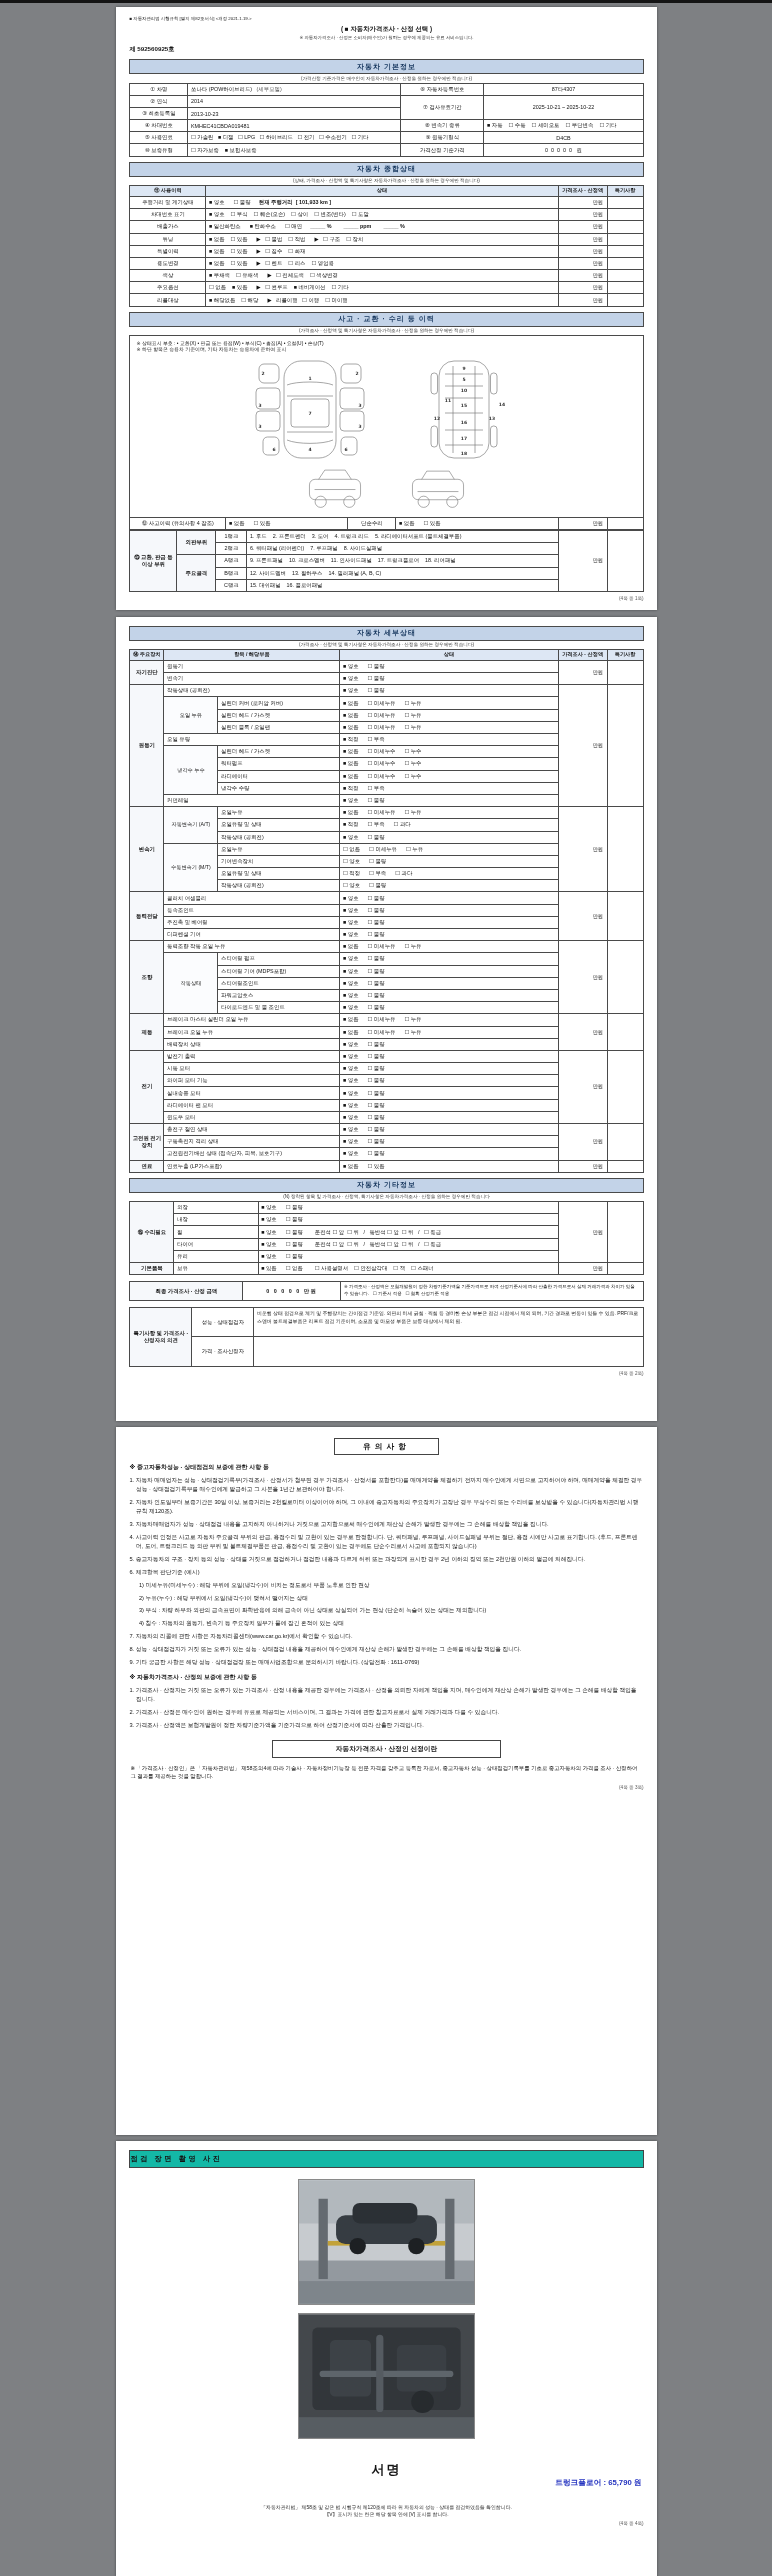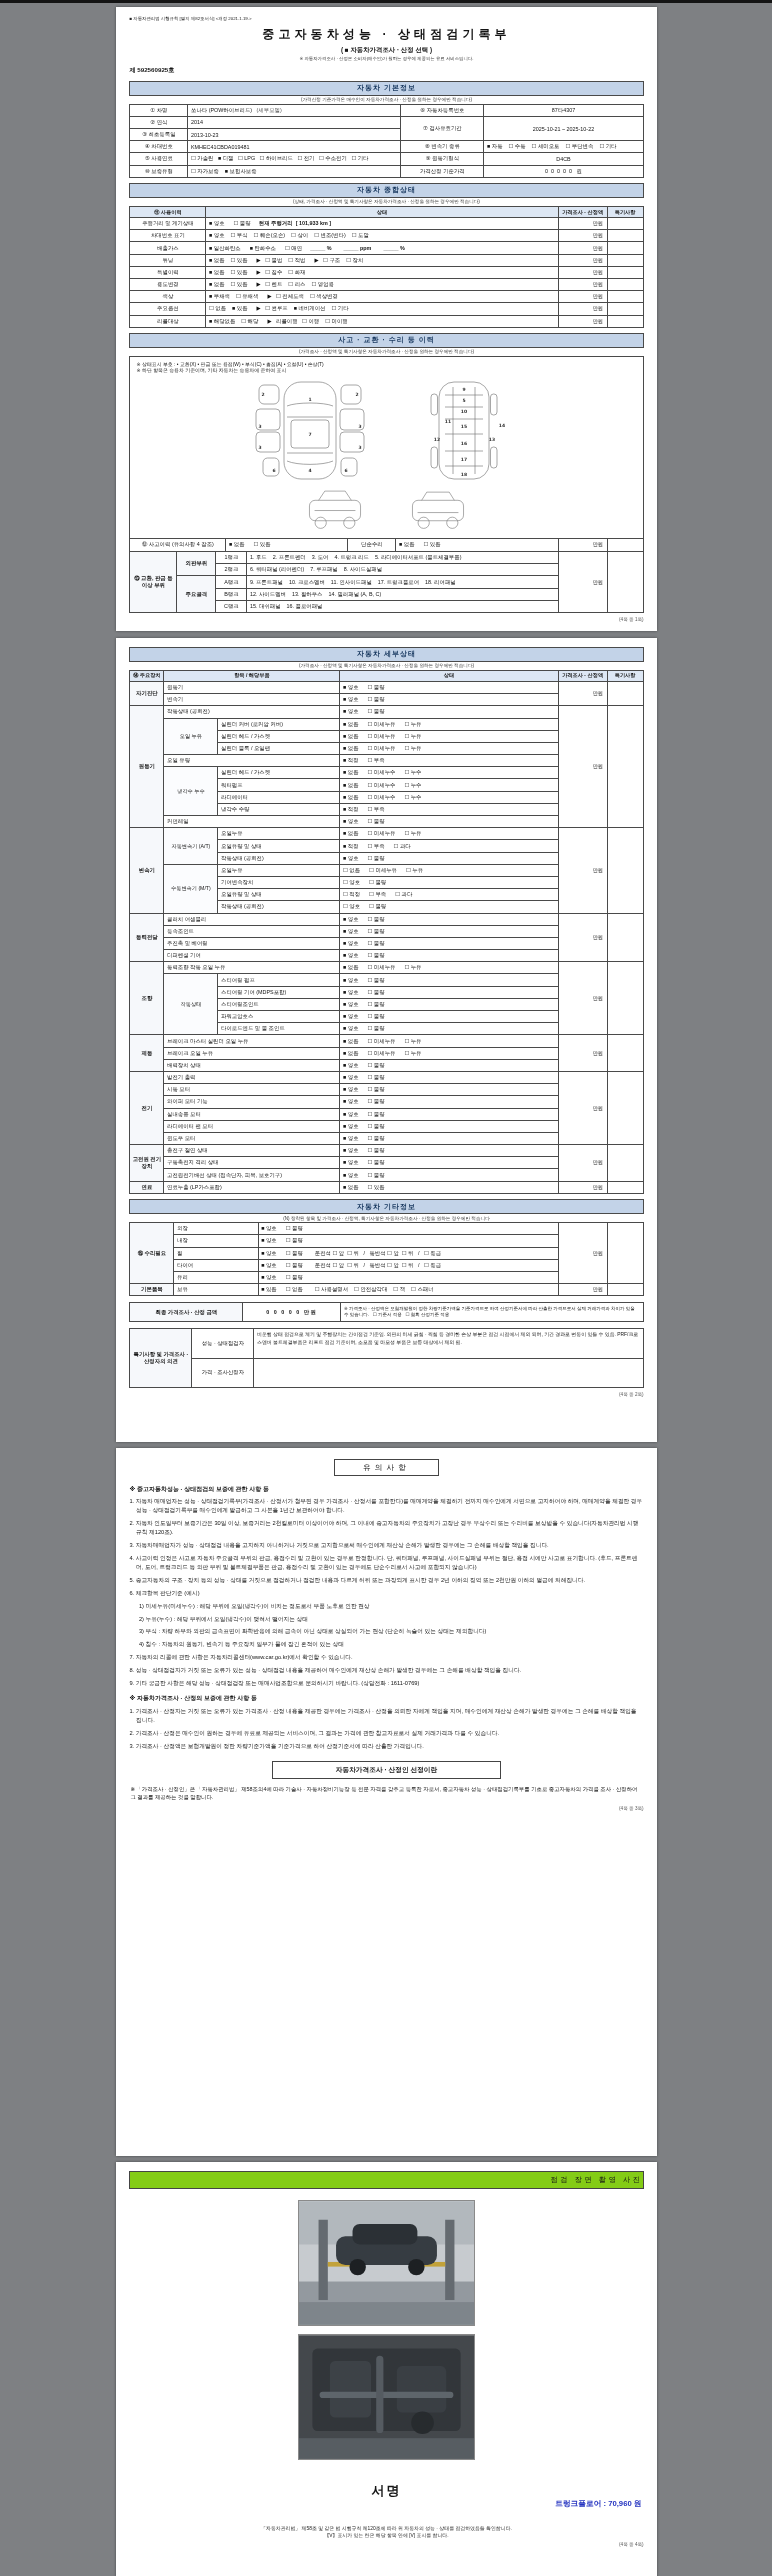--- a/index.html
+++ b/index.html
@@ -51,51 +51,50 @@
   
   .diag-wrap{border:0.5px solid #4a4a4a;padding:3.1px 5.2px 1px;margin-top:-0.5px;background:#fff;}
   .legend{font-size:4.9px;margin:0.5px 1px;}
   .diagrams{display:flex;justify-content:center;align-items:flex-start;gap:24px;padding:4.1px 0 2.1px;}
   .diagrams-small{display:flex;justify-content:center;gap:31px;padding:1px 0 4.1px;}
   svg.diagram{display:block;}
   .dg-num{font-size:9px;fill:#333;text-anchor:middle;font-weight:bold;font-family:"DejaVu Sans",sans-serif;}
 
   
   .notice-title-box{border:0.8px solid #444;width:103px;margin:2.1px auto 8.2px;text-align:center;
-    font-weight:normal;font-size:7.7px;letter-spacing:4.1px;padding:2.6px 0;}
+    font-weight:bold;font-size:7.7px;letter-spacing:4.1px;padding:2.6px 0;}
   .notice-sec{font-weight:bold;font-size:6px;margin:6.2px 0 3.6px;}
   .notice p{font-size:5.7px;line-height:1.62;margin:0 0 3.6px;white-space:pre-wrap;
     text-indent:-6.7px;padding-left:6.7px;}
   .notice-box{border:0.8px solid #444;width:222px;margin:10.3px auto 5.2px;padding:3.6px 2.1px;
     text-align:center;font-weight:bold;font-size:6.7px;}
   .notice-box-text{font-size:5.4px;line-height:1.6;margin:3.1px 1px 0;white-space:pre-wrap;}
 
   
-  .photo-title{border:0.5px solid #444;text-align:right;font-weight:normal;font-size:7.2px;
-    letter-spacing:2.6px;padding:3.1px 0;margin-bottom:10.3px;background:#84cc16;}
+  .photo-title{border:0.5px solid #444;text-align:left;font-weight:bold;font-size:7.2px;
+    letter-spacing:2.6px;padding:3.1px 0;margin-bottom:10.3px;background:#14b8a6;}
   .photo-stack{display:flex;flex-direction:column;align-items:center;gap:8.2px;}
   .photo{border:0.5px solid #8a8a8a;line-height:0;}
   .sign-row{position:relative;text-align:center;margin-top:19.6px;height:36px;}
   .sign-label{display:inline-block;font-weight:bold;font-size:13px;letter-spacing:2.1px;margin-top:2.1px;}
   .insurance{position:absolute;right:2.1px;top:19.6px;color:#2433c0;font-weight:bold;font-size:7.7px;}
   .foot-lines{margin-top:9.3px;}
   .foot-lines p{margin:1.5px 0;font-size:4.9px;text-align:center;color:#1a1a1a;}
 
   .op-text{font-size:4.9px;line-height:1.5;height:24px;vertical-align:top;white-space:pre-wrap;}
   .final-note{font-size:4.5px;line-height:1.5;white-space:pre-wrap;}
   .final-val{text-align:center;font-weight:bold;letter-spacing:1.5px;}
 </style>
 </head>
 <body>
 
 <div class="topbar"></div>
 
 <div class="page page1">
   <div class="form-ref">■ 자동차관리법 시행규칙 [별지 제82호서식] &lt;개정 2021.1.19.&gt;</div>
-  <div class="doc-title">중고자동차성능 · 상태점검기록부</div>
   <div class="doc-subtitle">( ■ 자동차가격조사 · 산정 선택 )</div>
   <div class="doc-subnote">※ 자동차가격조사 · 산정은 소비자(매수인)가 원하는 경우에 제공되는 유료 서비스입니다.</div>
   <div class="doc-no">제 592560925호</div>
 
   <div class="band">자동차 기본정보</div>
   <div class="note">(가격산정 기준가격은 매수인이 자동차가격조사 · 산정을 원하는 경우에만 적습니다)</div>
   <table class="btable">
     <colgroup>
         <col style="width:58px">
         <col style="width:213px">
@@ -747,21 +746,21 @@
         <circle cx="240" cy="170" r="22" fill="#272b2e"></circle>
         <rect y="200" width="340" height="40" fill="#575d62"></rect>
       </svg>
     </div>
   </div>
 
   <div class="sign-row">
     <div class="sign-label">서명</div>
     <div class="insurance">
       <span>트렁크플로어 :</span>
-      <span class="ins-val">70,960 원</span>
+      <span class="ins-val">65,790 원</span>
     </div>
   </div>
 
   <div class="foot-lines">
     <p>「자동차관리법」 제58조 및 같은 법 시행규칙 제120조에 따라 위 자동차의 성능 · 상태를 점검하였음을 확인합니다.</p>
     <p>【V】표시가 있는 란은 해당 항목 안에 [V] 표시를 합니다.</p>
   </div>
 
   <div class="pagemark">(4쪽 중 4쪽)</div>
 </div>

